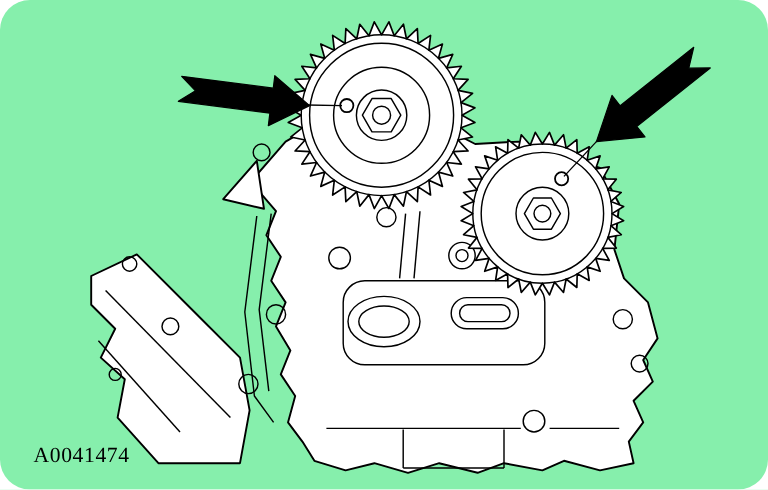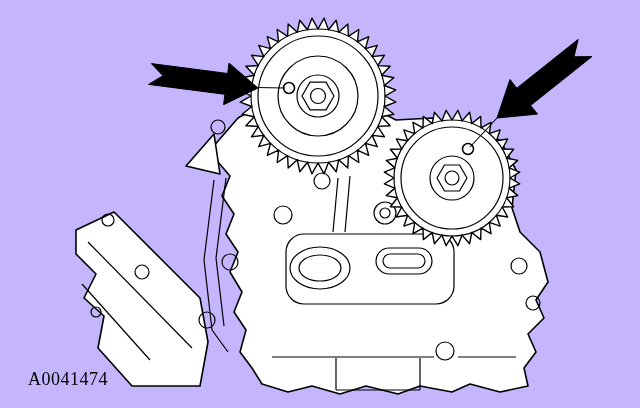--- a/index.html
+++ b/index.html
@@ -1,22 +1,23 @@
 <!DOCTYPE html>
 <html><head>
 <meta charset="utf-8">
 <title>figure</title>
 <style>
   html,body{margin:0;padding:0;background:#ffffff;}
   .figure{
     position:relative;
     width:640px;height:408px;
-    background:#c4b5fd;
+    background:#86efac;
     overflow:hidden;
     font-family:"Liberation Serif", serif;
+    border-radius:25px;
   }
   svg{display:block;}
   .thin{fill:none;stroke:#000;stroke-width:1.2;stroke-linejoin:round;}
   .whiteface{fill:#ffffff;stroke:#000;stroke-width:1.6;stroke-linejoin:round;}
   .gear{fill:#ffffff;stroke:#000;stroke-width:1.4;stroke-linejoin:round;}
   .solidarrow{fill:#000;stroke:#000;stroke-width:1;stroke-linejoin:round;}
   .leader{fill:none;stroke:#000;stroke-width:1.1;}
   .hole{fill:#ffffff;stroke:#000;stroke-width:1.5;}
   .label-text{font-size:18px;letter-spacing:0.5px;}
 </style>

